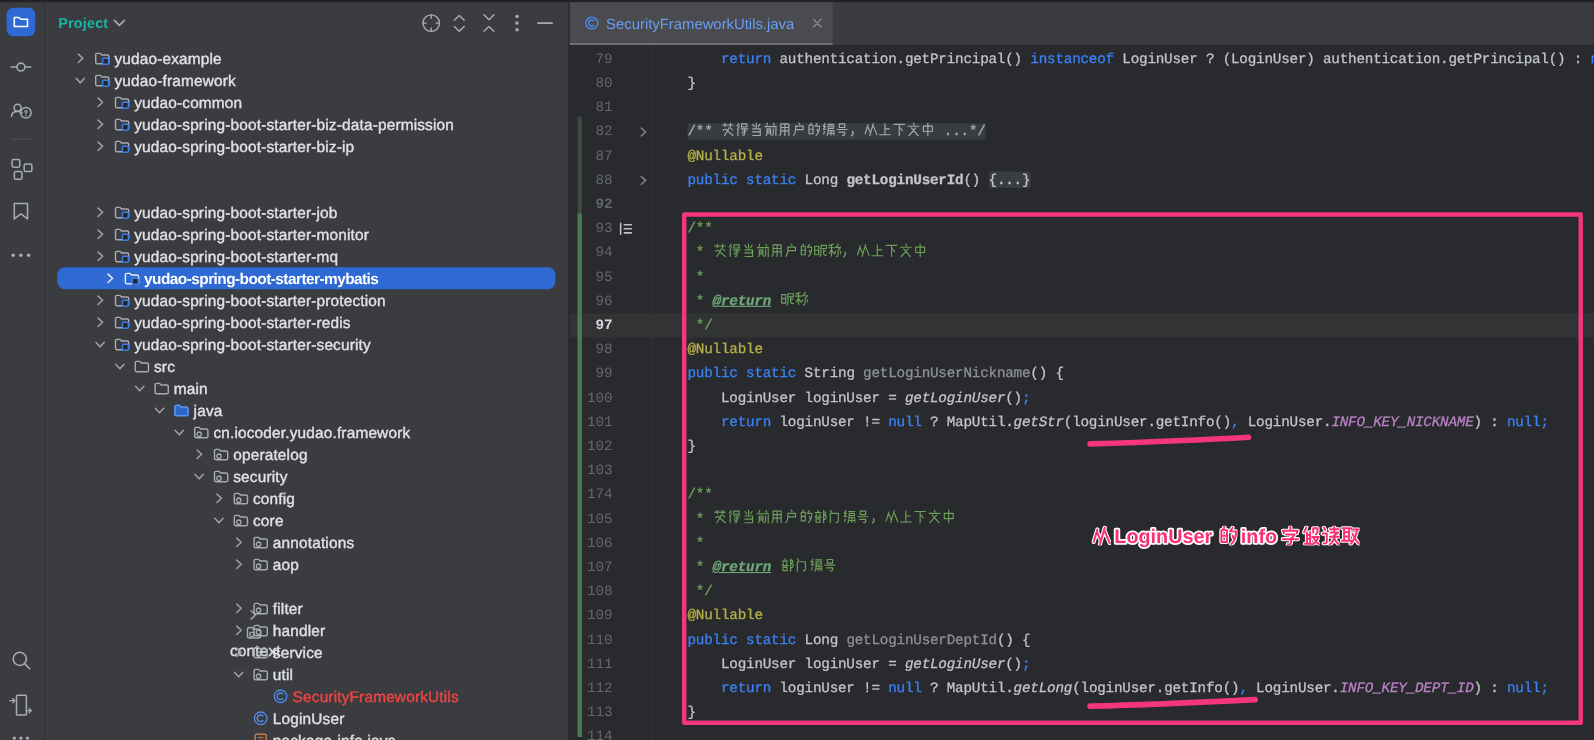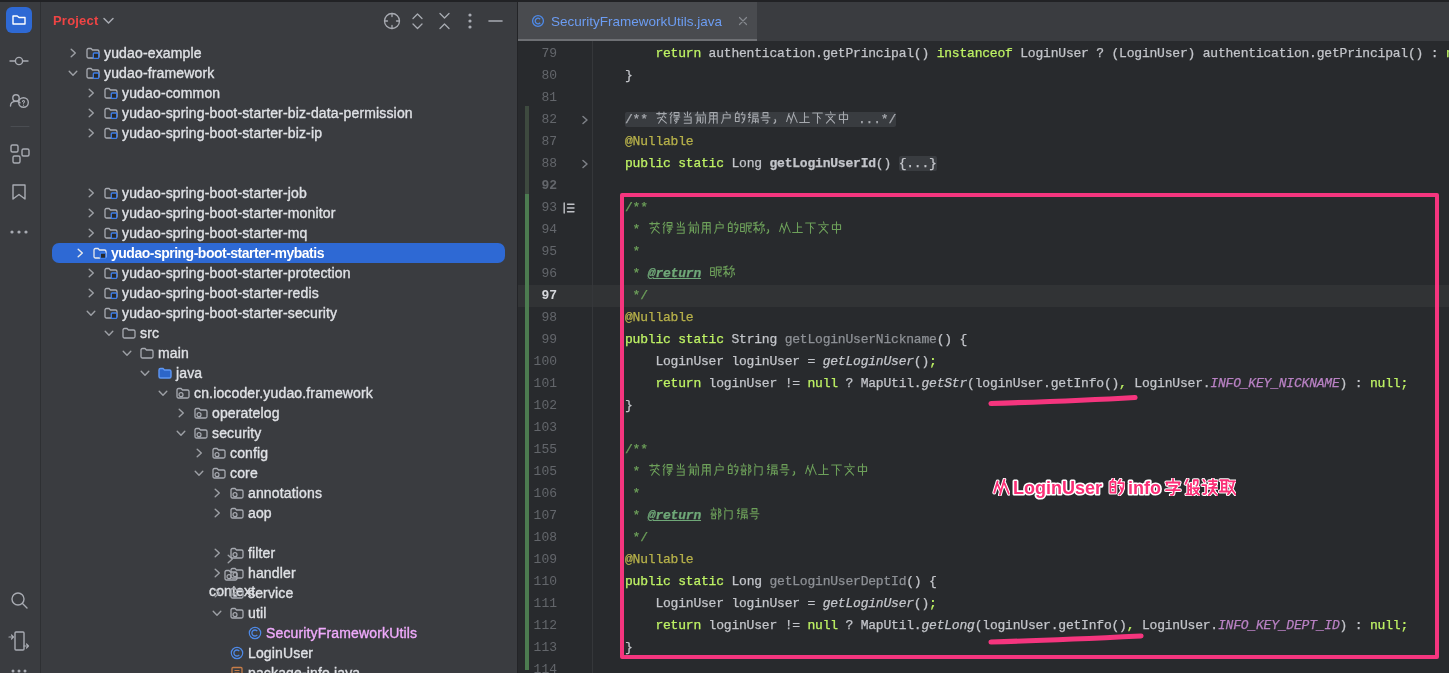--- a/index.html
+++ b/index.html
@@ -12,21 +12,21 @@
 #tabu{position:absolute;left:518px;top:39px;width:239px;height:2px;background:#6E7074;}
 #topline{position:absolute;left:0;top:0;width:1449px;height:2px;background:#212225;}
 #railsep{position:absolute;left:40px;top:2px;width:1px;height:671px;background:#2E3033;}
 
 #ed{position:absolute;left:518px;top:41px;width:931px;height:632px;background:#282A2D;}
 #gutline{position:absolute;left:592px;top:41px;width:1px;height:632px;background:#35373A;}
 #caret{position:absolute;left:518px;top:285px;width:931px;height:22px;background:#313335;}
 
 .cl{position:absolute;white-space:pre;font:13px/22px "Liberation Mono",monospace;color:#C3C5CA;left:625px;letter-spacing:-0.2px;-webkit-text-stroke:0.25px currentColor;}
 .ln{position:absolute;left:480px;width:77px;text-align:right;font:13px/22px "Liberation Mono",monospace;color:#63666B;}
-.kw{color:#bef264;}
+.kw{color:#3b82f6;}
 .cm{color:#6DA05A;}
 .tg{color:#6FA878;font-weight:bold;font-style:italic;text-decoration:underline;}
 .an{color:#B7B14A;}
 .gr{color:#8E9196;}
 .it{font-style:italic;}
 .pp{color:#BA82C5;font-style:italic;}
 .fold{background:#393C40;border-radius:2px;}
 svg.cj{display:inline-block;width:13px;height:15px;vertical-align:-2px;stroke:currentColor;fill:none;stroke-width:1.3;stroke-linecap:round;stroke-linejoin:round;}
 
 .tr{position:absolute;height:20px;display:flex;align-items:center;font-size:14px;color:#DFE1E5;letter-spacing:0.15px;-webkit-text-stroke:0.35px currentColor;}
@@ -144,21 +144,21 @@
       <path d="M22.5 603.5 L27 608"></path>
   <rect x="15" y="632" width="9" height="18" rx="1"></rect>
       <path d="M9 637 h4 M11.5 635 l2 2 l-2 2 M24 646 h4 M26.5 644 l2 2 l-2 2" stroke-width="1.2"></path>
   <g fill="#A8ABB2" stroke="none">
         <circle cx="13" cy="671" r="1.5"></circle>
         <circle cx="19" cy="671" r="1.5"></circle>
         <circle cx="25" cy="671" r="1.5"></circle>
       </g>
 </svg>
 
-<div style="position:absolute;left:53px;top:13px;font-size:13px;font-weight:bold;color:#ef4444;letter-spacing:0.2px;">Project</div>
+<div style="position:absolute;left:53px;top:13px;font-size:13px;font-weight:bold;color:#14b8a6;letter-spacing:0.2px;">Project</div>
 <svg width="480" height="40" style="position:absolute;left:40px;top:0" fill="none" stroke="#A8ABB2" stroke-width="1.3" stroke-linecap="round" stroke-linejoin="round">
   <path d="M64 18.5 l4.5 4.5 l4.5-4.5" stroke-width="1.5"></path>
   <circle cx="352" cy="21" r="7.5"></circle>
       <path d="M352 13.5 v3 M352 25.5 v3 M344.5 21 h3 M356.5 21 h3"></path>
   <path d="M373 18.5 l4.5-4.5 l4.5 4.5 M373 24 l4.5 4.5 l4.5-4.5"></path>
   <path d="M400 13.5 l4.5 4.5 l4.5-4.5 M400 28.5 l4.5-4.5 l4.5 4.5"></path>
   <g fill="#A8ABB2" stroke="none">
         <circle cx="430" cy="15" r="1.6"></circle>
         <circle cx="430" cy="21" r="1.6"></circle>
         <circle cx="430" cy="27" r="1.6"></circle>
@@ -239,21 +239,21 @@
 <div class="tr" style="top:222.5px;left:83px;">
       <svg class="tc" viewBox="0 0 16 16">
         <path d="M6.2 4.2 L10.3 8 L6.2 11.8" stroke="#9DA0A5" fill="none" stroke-width="1.4" stroke-linecap="round" stroke-linejoin="round"></path>
       </svg>
       <svg class="ti" viewBox="0 0 16 16">
         <path d="M2 5 C2 4.2 2.6 3.5 3.5 3.5 H6 L7.5 5 H12.5 C13.4 5 14 5.7 14 6.5 V11.5 C14 12.3 13.4 13 12.5 13 H3.5 C2.6 13 2 12.3 2 11.5 Z" stroke="#A8ABB2" fill="none" stroke-width="1.3"></path>
         <rect x="8.3" y="8" width="5.4" height="5.4" rx="1" fill="#26282B" stroke="#3D7DE8" stroke-width="1.3"></rect>
       </svg>
       <span style="">yudao-spring-boot-starter-mq</span>
     </div>
-<div class="tr" style="top:242.5px;left:72px;">
+<div class="tr" style="top:242.5px;left:92px;">
       <svg class="tc" viewBox="0 0 16 16">
         <path d="M6.2 4.2 L10.3 8 L6.2 11.8" stroke="#E8EAED" fill="none" stroke-width="1.4" stroke-linecap="round" stroke-linejoin="round"></path>
       </svg>
       <svg class="ti" viewBox="0 0 16 16">
         <path d="M2 5 C2 4.2 2.6 3.5 3.5 3.5 H6 L7.5 5 H12.5 C13.4 5 14 5.7 14 6.5 V11.5 C14 12.3 13.4 13 12.5 13 H3.5 C2.6 13 2 12.3 2 11.5 Z" stroke="#E8EAED" fill="none" stroke-width="1.3"></path>
         <rect x="8.3" y="8" width="5.4" height="5.4" rx="1" fill="#26282B" stroke="#3D7DE8" stroke-width="1.3"></rect>
       </svg>
       <span style="font-weight:bold;color:#FFFFFF;letter-spacing:-0.5px;-webkit-text-stroke:0;">yudao-spring-boot-starter-mybatis</span>
     </div>
 <div class="tr" style="top:282.5px;left:83px;">
@@ -432,21 +432,21 @@
         <circle cx="6" cy="9.7" r="2" fill="none" stroke="#A8ABB2" stroke-width="1.2"></circle>
       </svg>
       <span style="">util</span>
     </div>
 <div class="tr" style="top:622.5px;left:227px;">
       <span class="sp"></span>
       <svg class="ti" viewBox="0 0 16 16">
         <circle cx="8" cy="8" r="5.7" stroke="#4E8AE8" fill="none" stroke-width="1.2"></circle>
         <path d="M10.3 6.2 A3 3 0 1 0 10.3 9.8" stroke="#4E8AE8" fill="none" stroke-width="1.3"></path>
       </svg>
-      <span style="color:#f0abfc;">SecurityFrameworkUtils</span>
+      <span style="color:#ef4444;">SecurityFrameworkUtils</span>
     </div>
 <div class="tr" style="top:642.5px;left:209px;">
       <span class="sp"></span>
       <svg class="ti" viewBox="0 0 16 16">
         <circle cx="8" cy="8" r="5.7" stroke="#4E8AE8" fill="none" stroke-width="1.2"></circle>
         <path d="M10.3 6.2 A3 3 0 1 0 10.3 9.8" stroke="#4E8AE8" fill="none" stroke-width="1.3"></path>
       </svg>
       <span style="">LoginUser</span>
     </div>
 <div class="tr" style="top:662.5px;left:209px;">
@@ -551,21 +551,21 @@
 <div class="cl" style="top:307px;"><span class="an">@Nullable</span></div>
 <div class="ln" style="top:329px;">99</div>
 <div class="cl" style="top:329px;"><span class="kw">public static</span> String <span class="gr">getLoginUserNickname</span>() {</div>
 <div class="ln" style="top:351px;">100</div>
 <div class="cl" style="top:351px;">    LoginUser loginUser = <span class="it">getLoginUser</span>()<span class="kw">;</span></div>
 <div class="ln" style="top:373px;">101</div>
 <div class="cl" style="top:373px;">    <span class="kw">return</span> loginUser != <span class="kw">null</span> ? MapUtil.<span class="it">getStr</span>(loginUser.getInfo()<span class="kw">,</span> LoginUser.<span class="pp">INFO_KEY_NICKNAME</span>) : <span class="kw">null</span><span class="kw">;</span></div>
 <div class="ln" style="top:395px;">102</div>
 <div class="cl" style="top:395px;">}</div>
 <div class="ln" style="top:417px;">103</div>
-<div class="ln" style="top:439px;">155</div>
+<div class="ln" style="top:439px;">174</div>
 <div class="cl" style="top:439px;"><span class="cm">/**</span></div>
 <div class="ln" style="top:461px;">105</div>
 <div class="cl" style="top:461px;"><span class="cm"> * <svg class="cj">
           <use href="#c_huo"></use>
         </svg><svg class="cj">
           <use href="#c_de2"></use>
         </svg><svg class="cj">
           <use href="#c_dang"></use>
         </svg><svg class="cj">
           <use href="#c_qian"></use>

